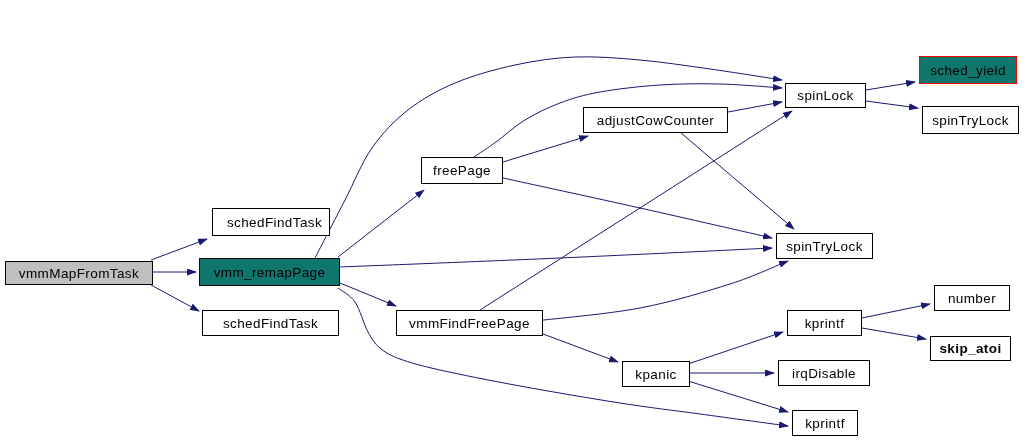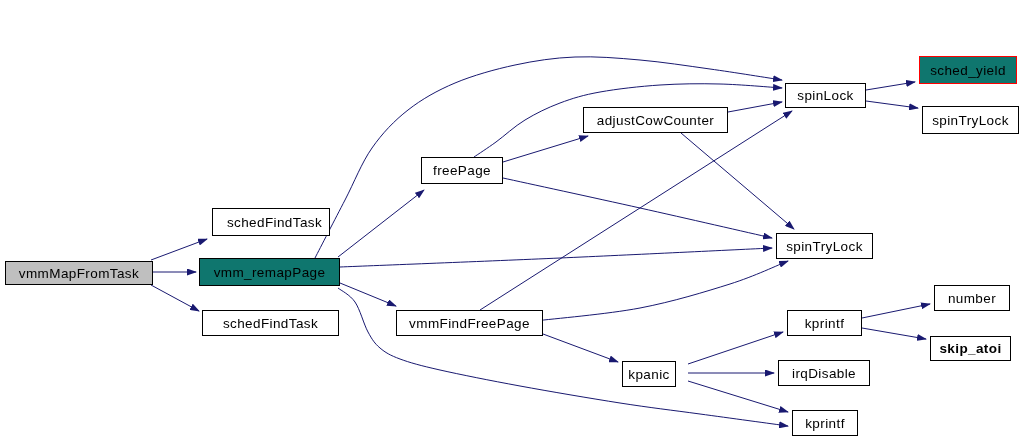--- a/index.html
+++ b/index.html
@@ -71,17 +71,17 @@
       <div class="node" style="left: 421px; top: 157px; width: 82px; height: 27px; background: rgb(255, 255, 255); border-color: rgb(0, 0, 0);">freePage</div>
       <div class="node" style="left: 583px; top: 107px; width: 145px; height: 26px; background: rgb(255, 255, 255); border-color: rgb(0, 0, 0);">adjustCowCounter</div>
       <div class="node" style="left: 785px; top: 83px; width: 81px; height: 25px; background: rgb(255, 255, 255); border-color: rgb(0, 0, 0);">spinLock</div>
       <div class="node" style="left: 919px; top: 56px; width: 98px; height: 28px; background: #0f766e; border-color: rgb(255, 0, 0);">sched_yield</div>
       <div class="node" style="left: 922px; top: 106px; width: 97px; height: 28px; background: rgb(255, 255, 255); border-color: rgb(0, 0, 0);">spinTryLock</div>
       <div class="node" style="left: 776px; top: 233px; width: 97px; height: 26px; background: rgb(255, 255, 255); border-color: rgb(0, 0, 0);">spinTryLock</div>
       <div class="node" style="left: 396px; top: 310px; width: 147px; height: 26px; background: rgb(255, 255, 255); border-color: rgb(0, 0, 0); text-align: center;">vmmFindFreePage</div>
       <div class="node" style="left: 787px; top: 310px; width: 75px; height: 26px; background: rgb(255, 255, 255); border-color: rgb(0, 0, 0);">kprintf</div>
       <div class="node" style="left: 934px; top: 285px; width: 76px; height: 26px; background: rgb(255, 255, 255); border-color: rgb(0, 0, 0);">number</div>
       <div class="node" style="left: 930px; top: 336px; width: 81px; height: 25px; background: rgb(255, 255, 255); border-color: rgb(0, 0, 0); font-weight: bold;">skip_atoi</div>
-      <div class="node" style="left: 622px; top: 361px; width: 54px; height: 26px; background: rgb(255, 255, 255); border-color: rgb(0, 0, 0);">kpanic</div>
+      <div class="node" style="left: 622px; top: 361px; width: 68px; height: 26px; background: rgb(255, 255, 255); border-color: rgb(0, 0, 0);">kpanic</div>
       <div class="node" style="left: 778px; top: 360px; width: 92px; height: 26px; background: rgb(255, 255, 255); border-color: rgb(0, 0, 0);">irqDisable</div>
       <div class="node" style="left: 792px; top: 410px; width: 66px; height: 26px; background: rgb(255, 255, 255); border-color: rgb(0, 0, 0);">kprintf</div>
     </div>
 </div>
 
 </body></html>

